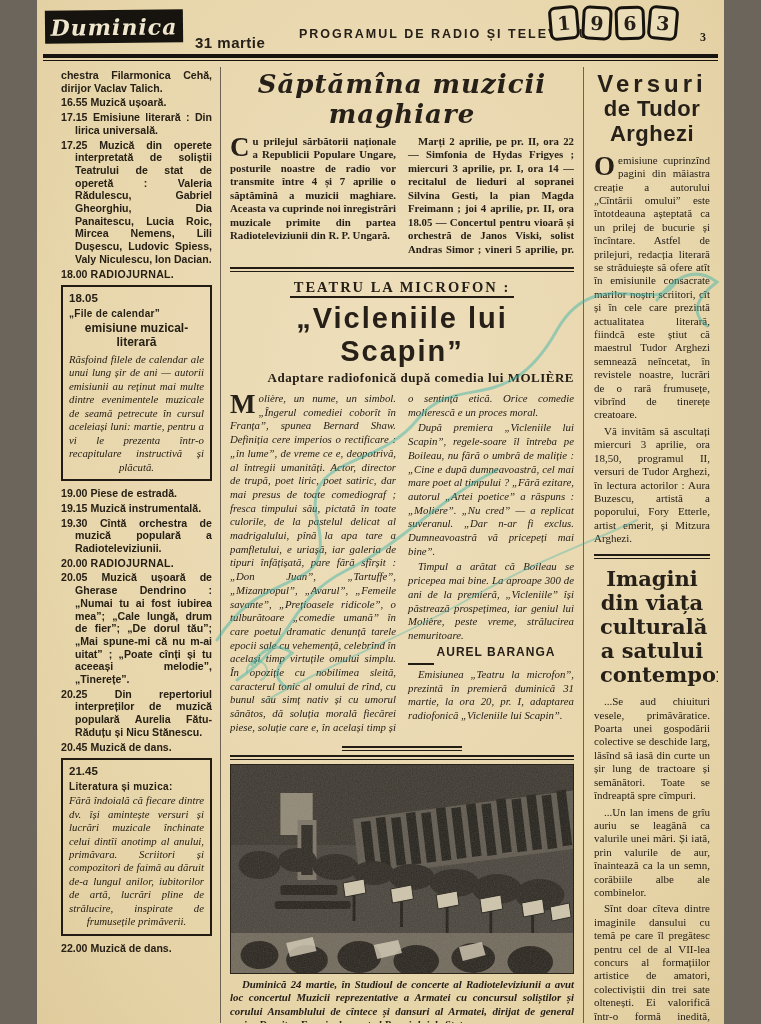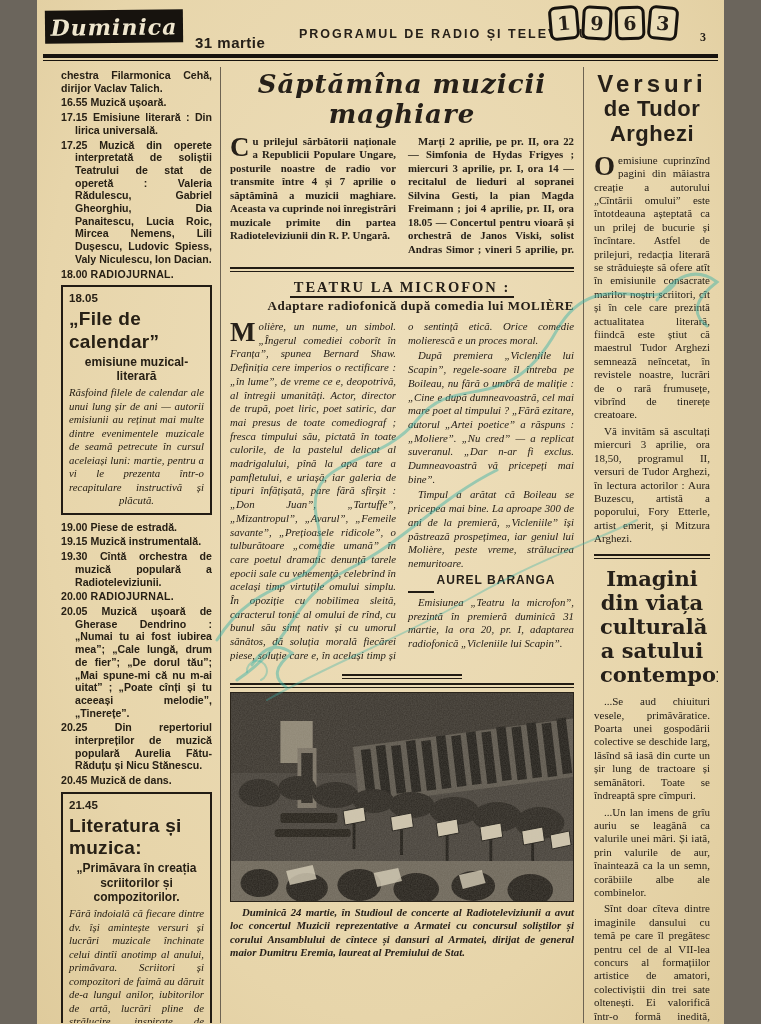--- a/index.html
+++ b/index.html
@@ -33,21 +33,21 @@
   .col-mid{width:362px;flex:none;padding:0 9px;box-sizing:border-box;overflow:hidden;}
   .col-right{flex:1;padding:2px 8px 0 10px;border-left:1px solid #6d6352;box-sizing:border-box;overflow:hidden;
     font-size:11px;line-height:1.22;}
   
   .cont{margin:0 0 2px 0;text-align:justify;}
   .sched{margin:0 0 2px 0;padding-left:14px;text-indent:-14px;text-align:justify;}
   .sched .tm{font-weight:bold;}
   .sched.caps span.tx{letter-spacing:.3px;}
   .boxed{border:2px solid #221c14;margin:5px 0 6px 0;padding:5px 6px;background:transparent;}
   .boxed .btime{font-size:11.5px;margin:0;}
-  .boxed .btitle{font-size:19px;margin:2px 0 1px 0;letter-spacing:.3px;}
+  .boxed .btitle{font-size:10px;margin:2px 0 1px 0;letter-spacing:.3px;}
   .boxed .bsub{font-size:12px;margin:0 0 3px 0;text-align:center;}
   .boxed .bbody{font-family:"Liberation Serif",serif;font-style:italic;font-weight:normal;
     font-size:10.8px;line-height:1.25;margin:0;text-align:justify;}
   .boxed .bbody.center-last{text-align-last:center;}
   
   .a1-title{font-family:"DejaVu Serif",serif;font-style:italic;font-weight:bold;
     font-size:26px;text-align:center;margin:2px 0 6px 0;letter-spacing:1px;}
   .twocol{column-count:2;column-gap:12px;column-fill:auto;overflow:hidden;}
   .a1-body{height:128px;font-size:10.8px;line-height:1.25;font-weight:bold;
     font-family:"Liberation Serif",serif;text-align:justify;margin-bottom:4px;}
@@ -126,21 +126,20 @@
       <p class="sched"><span class="tm">19.15</span> <span class="tx">Muzică instrumentală.</span></p>
       <p class="sched"><span class="tm">19.30</span> <span class="tx">Cîntă orchestra de muzică populară a Radioteleviziunii.</span></p>
       <p class="sched caps"><span class="tm">20.00</span> <span class="tx">RADIOJURNAL.</span></p>
       <p class="sched"><span class="tm">20.05</span> <span class="tx">Muzică ușoară de Gherase Dendrino : „Numai tu ai fost iubirea mea”; „Cale lungă, drum de fier”; „De dorul tău”; „Mai spune-mi că nu m-ai uitat” ; „Poate cînți și tu aceeași melodie”, „Tinerețe”.</span></p>
       <p class="sched"><span class="tm">20.25</span> <span class="tx">Din repertoriul interpreților de muzică populară Aurelia Fătu-Răduțu și Nicu Stănescu.</span></p>
       <p class="sched"><span class="tm">20.45</span> <span class="tx">Muzică de dans.</span></p>
 
       <div class="boxed">
         <p class="btime">21.45</p>
         <p class="btitle">Literatura și muzica:</p>
-        <p class="bsub">„Primăvara în creația scriitorilor și compozitorilor.</p>
         <p class="bbody center-last">Fără îndoială că fiecare dintre dv. își amintește versuri și lucrări muzicale închinate celui dintîi anotimp al anului, primăvara. Scriitori și compozitori de faimă au dăruit de-a lungul anilor, iubitorilor de artă, lucrări pline de strălucire, inspirate de frumusețile primăverii.</p>
       </div>
 
       <p class="sched"><span class="tm">22.00</span> <span class="tx">Muzică de dans.</span></p>
 
     </aside>
 
     <section class="col-mid">
 
       <article>
@@ -148,20 +147,21 @@
         <div class="twocol a1-body">
           <p class="dcwrap"><span class="dc">C</span><span>u prilejul sărbătorii naționale a Republicii Populare Ungare, posturile noastre de radio vor transmite între 4 și 7 aprilie o săptămînă a muzicii maghiare. Aceasta va cuprinde noi înregistrări muzicale primite din partea Radioteleviziunii din R. P. Ungară.</span></p>
           <p>Marți 2 aprilie, pe pr. II, ora 22 — Simfonia de Hydas Frigyes ; miercuri 3 aprilie, pr. I, ora 14 — recitalul de lieduri al sopranei Silvina Gesti, la pian Magda Freimann ; joi 4 aprilie, pr. II, ora 18.05 — Concertul pentru vioară și orchestră de Janos Viski, solist Andras Simor ; vineri 5 aprilie, pr. I, ora 11.05 — Cvartetul de coarde de Gyula David ; sîmbătă 6 aprilie, pr. I, ora 14.36 un program de muzică populară maghiară și duminică 7 aprilie, pr. II, ora 22 — muzică de dans.</p>
         </div>
       </article>
 
       <div class="rule-thin-double"></div>
 
       <article>
         <p class="kicker"><span>TEATRU LA MICROFON :</span></p>
+        <h2 class="a2-title">„Vicleniile lui Scapin”</h2>
         <p class="a2-sub">Adaptare radiofonică după  comedia lui MOLIÈRE</p>
         <div class="twocol a2-body">
           <p class="dcwrap"><span class="dc">M</span><span>olière, un nume, un simbol. „Îngerul comediei coborît în Franța”, spunea Bernard Shaw. Definiția cere imperios o rectificare : „în lume”, de vreme ce e, deopotrivă, al întregii umanități. Actor, director de trupă, poet liric, poet satiric, dar mai presus de toate comediograf ; fresca timpului său, pictată în toate culorile, de la pastelul delicat al madrigalului, pînă la apa tare a pamfletului, e uriașă, iar galeria de tipuri înfățișată, pare fără sfîrșit : „Don Juan”, „Tartuffe”, „Mizantropul”, „Avarul”, „Femeile savante”, „Prețioasele ridicole”, o tulburătoare „comedie umană” în care poetul dramatic denunță tarele epocii sale cu vehemență, celebrînd în același timp virtuțile omului simplu. În opoziție cu nobilimea sleită, caracterul tonic al omului de rînd, cu bunul său simț nativ și cu umorul sănătos, dă soluția morală fiecărei piese, soluție care e, în același timp și o sentință etică. Orice comedie molierescă e un proces moral.</span></p>
           <p>După premiera „Vicleniile lui Scapin”, regele-soare îl întreba pe Boileau, nu fără o umbră de maliție : „Cine e după dumneavoastră, cel mai mare poet al timpului ? „Fără ezitare, autorul „Artei poetice” a răspuns : „Moliere”. „Nu cred” — a replicat suveranul. „Dar n-ar fi exclus. Dumneavoastră vă pricepeți mai bine”.</p>
           <p>Timpul a arătat că Boileau se pricepea mai bine. La aproape 300 de ani de la premieră, „Vicleniile” își păstrează prospețimea, iar geniul lui Molière, peste vreme, strălucirea nemuritoare.</p>
           <p class="sig">AUREL BARANGA</p>
           <div class="sigrule"></div>
           <p class="note">Emisiunea „Teatru la microfon”, prezintă în premieră duminică 31 martie, la ora 20, pr. I, adaptarea radiofonică „Vicleniile lui Scapin”.</p>
         </div>
       </article>

